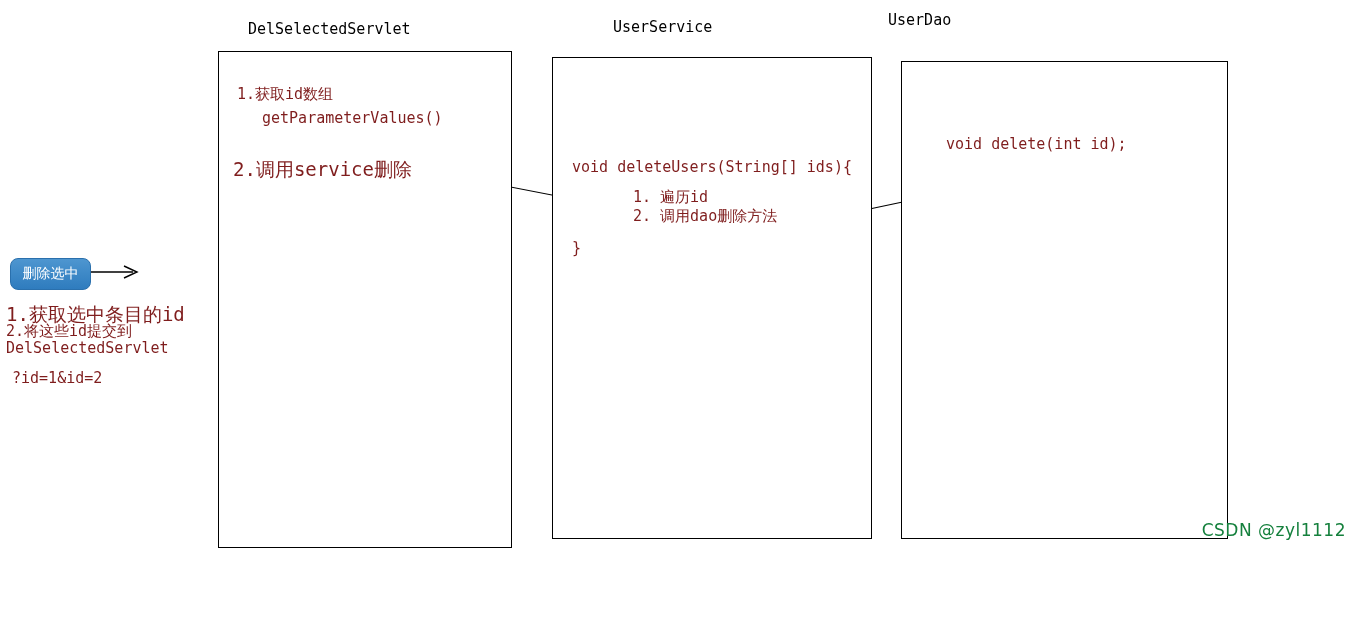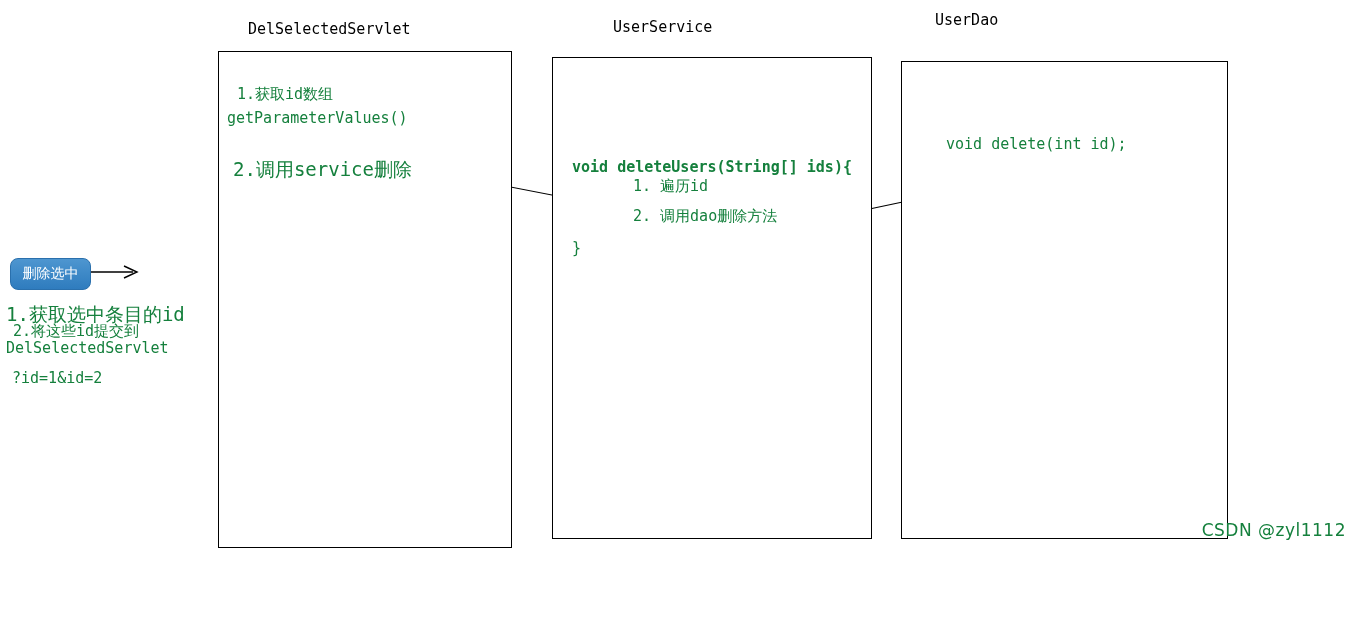--- a/index.html
+++ b/index.html
@@ -46,41 +46,41 @@
   .box-title {
     position: absolute;
     font-size: 15px;
     line-height: 16px;
     letter-spacing: 0px;
     white-space: nowrap;
     color: #000000;
   }
   #title-servlet { left: 248px; top: 21px; }
   #title-service { left: 613px; top: 19px; }
-  #title-dao     { left: 935px; top: 12px; text-align: right; }
+  #title-dao     { left: 888px; top: 12px; text-align: right; }
 
   
   .t {
     position: absolute;
     white-space: pre;
     font-size: 15px;
     line-height: 17px;
-    color: #15803d;
+    color: #7f1d1d;
   }
   .t.cjk { font-family: "DejaVu Sans Mono", "Liberation Mono", monospace; }
 
   
   #sv-line1 { left: 237px; top: 86px;  font-size: 15px; }
-  #sv-line2 { left: 227px; top: 110px; font-size: 15px; }
+  #sv-line2 { left: 262px; top: 110px; font-size: 15px; }
   #sv-line3 { left: 233px; top: 161px; font-size: 19px; }
   #sv-line4 { left: 233px; top: 194px; font-size: 15px; }
 
   
-  #se-sig   { left: 572px; top: 159px; font-size: 15px; font-weight: bold; }
-  #se-i1    { left: 633px; top: 178px; font-size: 15px; text-align: right; }
+  #se-sig   { left: 572px; top: 159px; font-size: 15px; }
+  #se-i1    { left: 633px; top: 189px; font-size: 15px; text-align: right; }
   #se-i2    { left: 633px; top: 208px; font-size: 15px; }
   #se-close { left: 572px; top: 240px; font-size: 15px; }
 
   
   #dao-sig  { left: 946px; top: 136px; font-size: 15px; }
 
   
   #del-button {
     position: absolute;
     left: 10px;
@@ -95,21 +95,21 @@
     font-size: 14px;
     display: flex;
     align-items: center;
     justify-content: center;
     font-family: "DejaVu Sans", "Liberation Sans", sans-serif;
     letter-spacing: 0px;
   }
 
   
   #note-l1 { left: 6px;  top: 305px; font-size: 19px; line-height: 18px; }
-  #note-l2 { left: 6px;  top: 322px; font-size: 15px; line-height: 18px; margin-left: 7px; }
+  #note-l2 { left: 6px;  top: 322px; font-size: 15px; line-height: 18px; }
   #note-l3 { left: 6px;  top: 339px; font-size: 15px; line-height: 18px; }
   #note-q  { left: 12px; top: 370px; font-size: 15px; }
 
   
   #watermark {
     position: absolute;
     right: 14px;
     bottom: 8px;
     font-family: "DejaVu Sans", "Liberation Sans", sans-serif;
     font-size: 17px;

